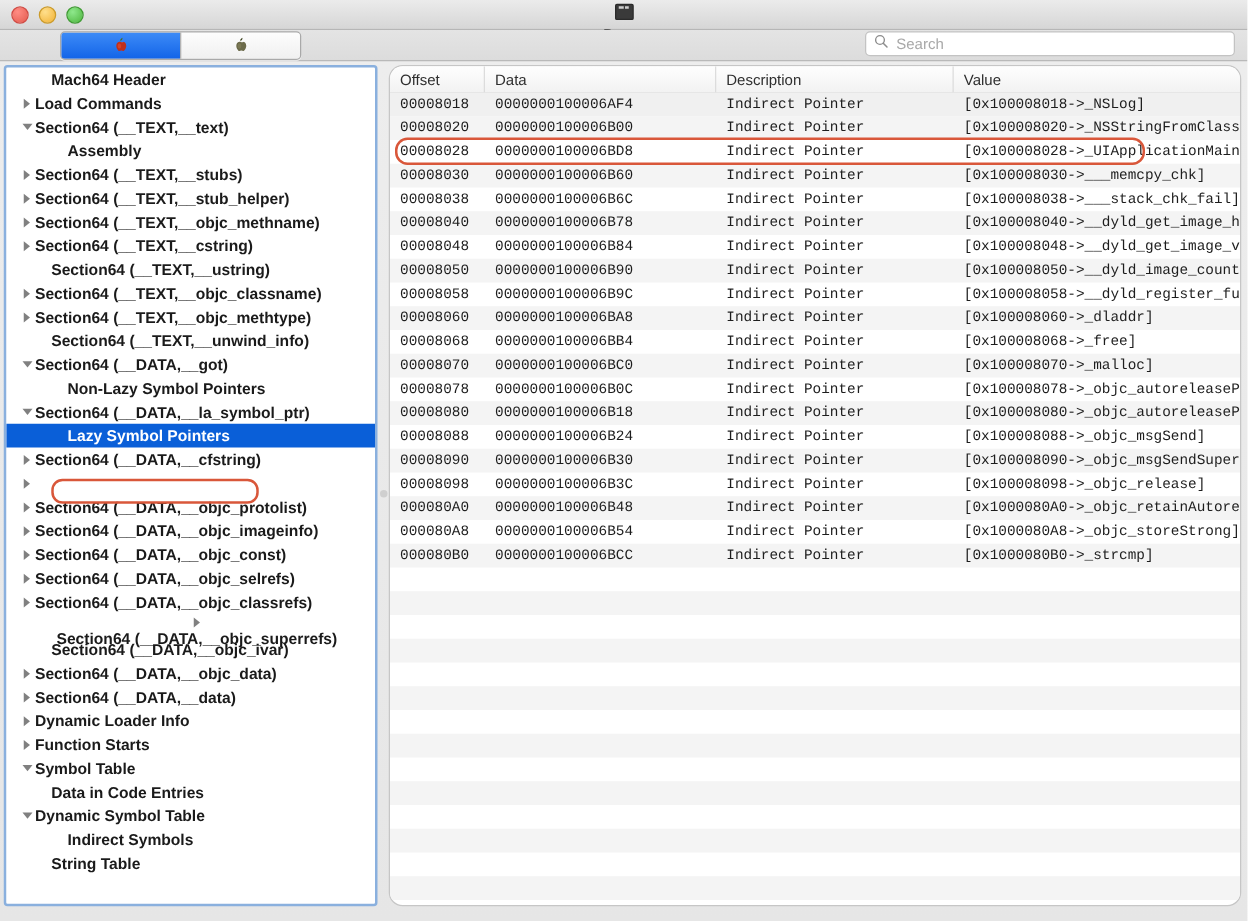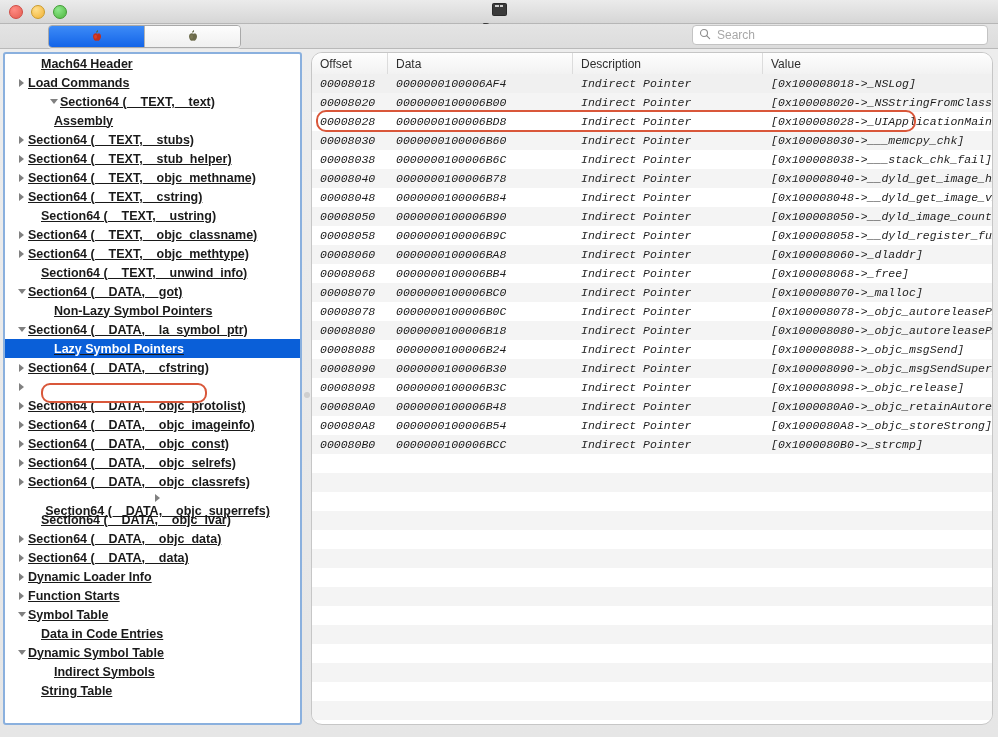--- a/index.html
+++ b/index.html
@@ -129,21 +129,20 @@
     box-sizing: border-box;
     overflow: hidden;
   }
   .sidebar {
     position: absolute; inset: 0;
     overflow: hidden;
     font-size: 12.5px;
     color: #1a1a1a;
     font-family: "Liberation Sans", sans-serif;
     font-weight: bold;
-    text-decoration: underline;
   }
   .tree-row {
     height: 19px;
     display: flex; align-items: center;
     padding-left: 10px;
     white-space: nowrap;
     box-sizing: border-box;
   }
   .tree-row.selected { background: #0a5fd8; color: #ffffff; }
   .twisty {
@@ -225,21 +224,20 @@
 
   .tbody { position: absolute; top: 21px; left: 0; right: 0; bottom: 0; overflow: hidden; }
   .tr {
     display: flex;
     height: 19px;
     font-family: "Liberation Mono", monospace;
     font-size: 11.5px;
     color: #1d1d1d;
     align-items: center;
     box-sizing: border-box;
-    font-style: italic;
   }
   .tr.alt { background: #f4f4f4; }
   .td {
     padding-left: 8px;
     box-sizing: border-box;
     white-space: nowrap;
     overflow: hidden;
     text-overflow: clip;
   }
   .tr.first-row { background: #f0f0f0; }
@@ -316,21 +314,21 @@
           <div class="tree-row" style="padding-left: 23px;">
             <span class="twisty"></span>
             <span class="tree-label">Mach64 Header</span>
           </div>
           <div class="tree-row" style="padding-left: 10px;">
             <span class="twisty">
               <i class="tri-r"></i>
             </span>
             <span class="tree-label">Load Commands</span>
           </div>
-          <div class="tree-row" style="padding-left: 10px; margin-left: 32px;">
+          <div class="tree-row" style="padding-left: 10px;">
             <span class="twisty">
               <i class="tri-d"></i>
             </span>
             <span class="tree-label">Section64 (__TEXT,__text)</span>
           </div>
           <div class="tree-row" style="padding-left: 36px;">
             <span class="twisty"></span>
             <span class="tree-label">Assembly</span>
           </div>
           <div class="tree-row" style="padding-left: 10px;">

